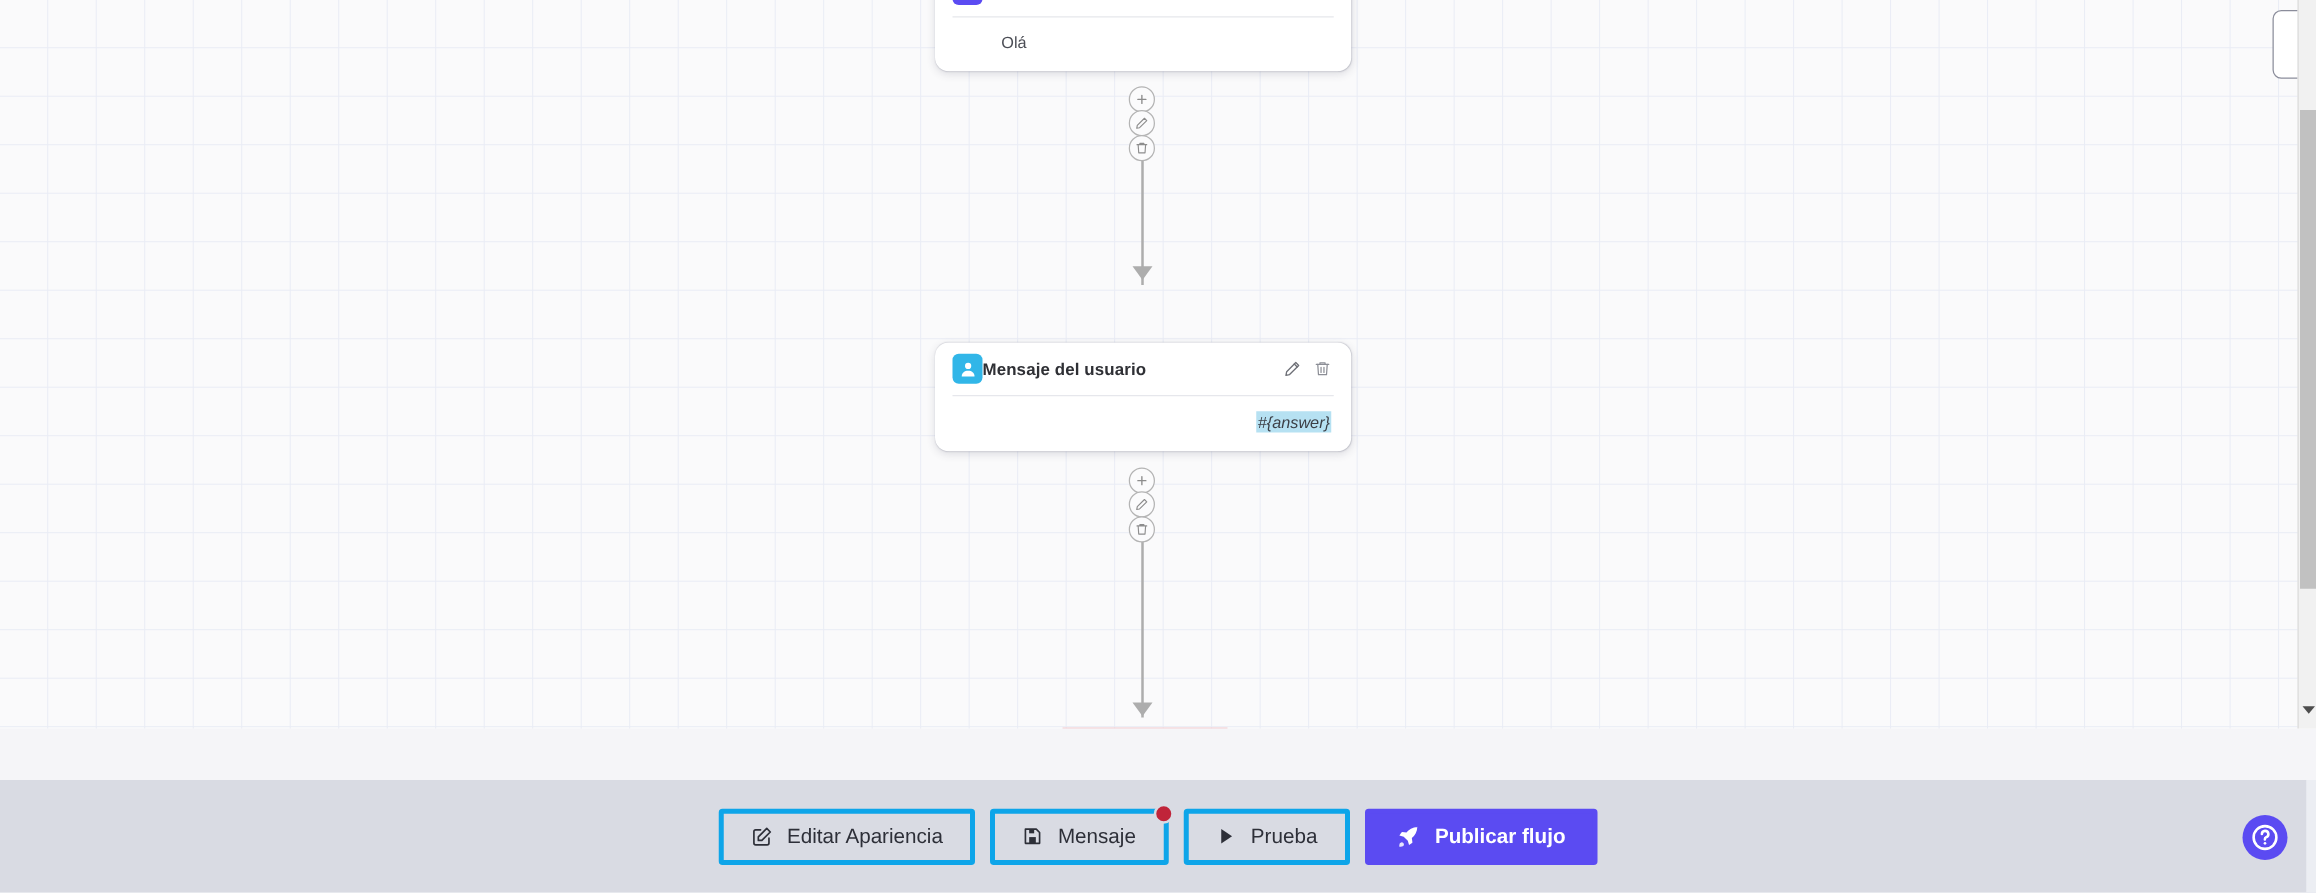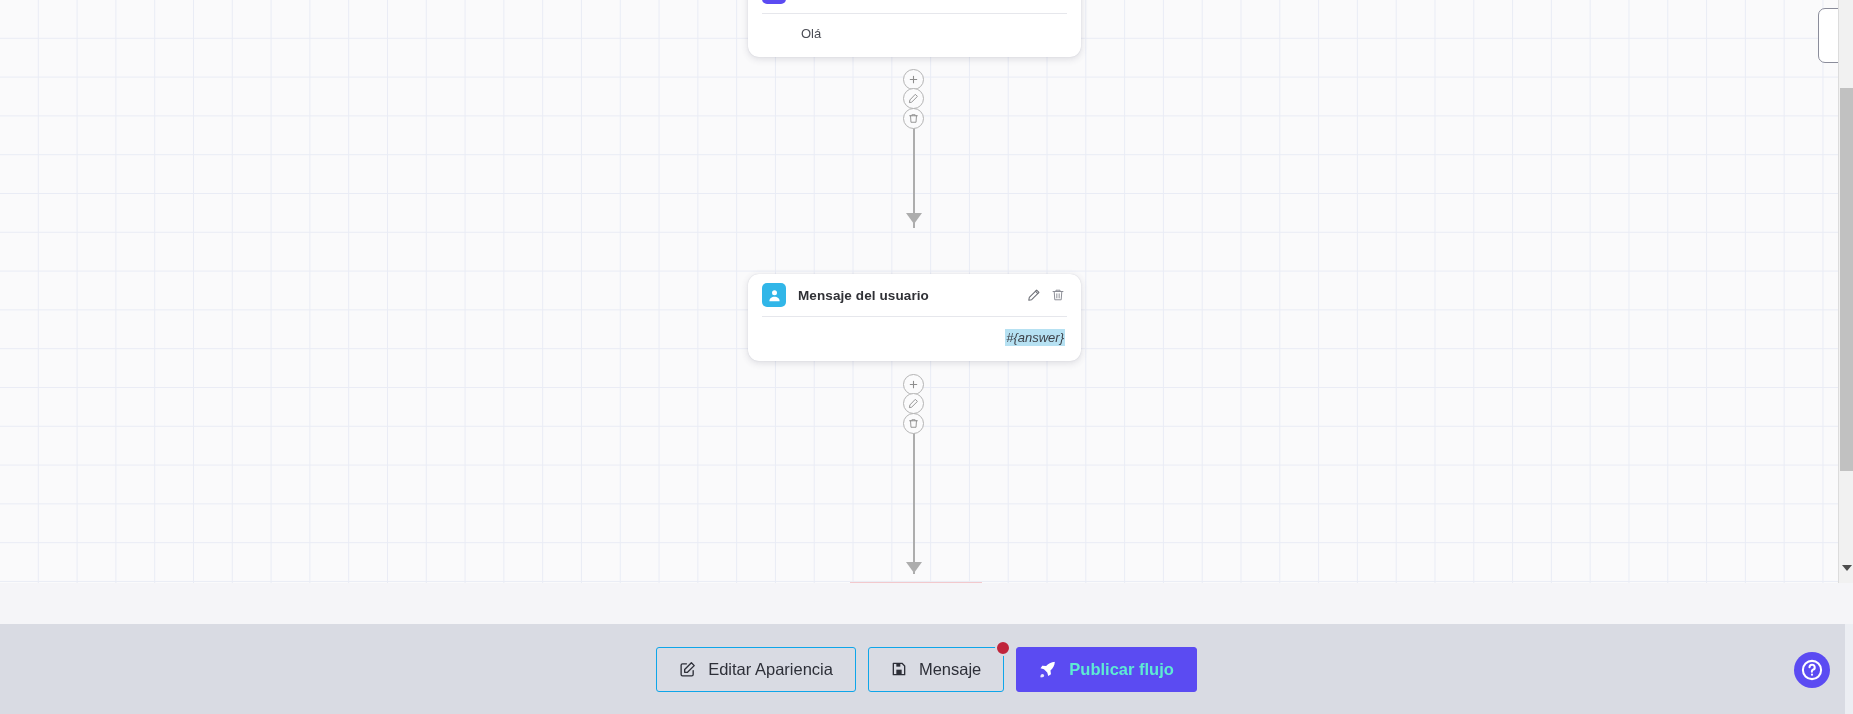--- a/index.html
+++ b/index.html
@@ -39,21 +39,20 @@
     width: 333px;
     background: #ffffff;
     border-radius: 11px;
     box-shadow: 0 2px 7px rgba(60,64,90,.16), 0 0 1px rgba(60,64,90,.22);
   }
 
   .node-header {
     display: flex;
     align-items: center;
     padding: 9px 16px 9px 14px;
-    gap: 12px;
   }
 
   .node-avatar {
     width: 24px; height: 24px;
     border-radius: 5px;
     flex: 0 0 24px;
     display: flex;
     align-items: center;
     justify-content: center;
   }
@@ -183,40 +182,40 @@
     background: #d9dbe3;
     display: flex;
     align-items: center;
     justify-content: center;
     gap: 12px;
   }
 
   .tool-btn {
     position: relative;
     height: 45px;
-    border: 1px solid #0ea5e9;
+    border: 4px solid #0ea5e9;
     border-radius: 3px;
     background: #d9dbe3;
     color: #2d2f38;
     font-family: "Liberation Sans", sans-serif;
     font-size: 16.5px;
     display: flex;
     align-items: center;
     justify-content: center;
     gap: 12px;
     padding: 0 22px;
     cursor: pointer;
     white-space: nowrap;
   }
   .tool-btn svg { display: block; flex: 0 0 auto; }
 
   .tool-btn.primary {
     background: #5b4bf2;
     border-color: #5b4bf2;
-    color: #5eead4;
+    color: #ffffff;
     font-weight: bold;
   }
 
   .save-badge {
     position: absolute;
     top: -8px; right: -8px;
     width: 16px; height: 16px;
     border-radius: 50%;
     background: #c0243a;
     border: 2px solid #d9dbe3;
@@ -362,20 +361,28 @@
     <span>
       <svg width="16" height="16" viewBox="0 0 24 24" fill="none" stroke="#2d2f38" stroke-width="2" stroke-linejoin="round">
         <path d="M3.5 3.5h13l4 4v13h-17z"></path>
         <rect x="8" y="13" width="8" height="7.5" fill="#2d2f38" stroke="none"></rect>
         <rect x="8" y="3.5" width="6" height="5" fill="#2d2f38" stroke="none"></rect>
       </svg>
     </span>
     <span>Mensaje</span>
   </button>
 
+  <button class="tool-btn">
+    <span>
+      <svg width="16" height="16" viewBox="0 0 24 24" fill="#2d2f38">
+        <path d="M6 3.2l13 8.8-13 8.8z"></path>
+      </svg>
+    </span>
+    <span>Prueba</span>
+  </button>
 
   <button class="tool-btn primary">
     <span>
       <svg width="18" height="18" viewBox="0 0 24 24" fill="#ffffff">
         <path d="M21.5 2.2c-5.6.4-9.4 2.6-12 5.9l-4.4-.6a1 1 0 0 0-.9.4L2 11.1l4.6 1.3 4.4 4.4 1.3 4.6 3.2-2.2a1 1 0 0 0 .4-.9l-.6-4.4c3.3-2.6 5.5-6.4 5.9-12a.2.2 0 0 0-.2-.2z"></path>
         <path d="M3 19.2c.9-.9 2.3-.9 3.2 0s.9 2.3 0 3.2c-.7.7-3.9 1-4.2.7s0-3.2.7-3.9z" opacity=".85"></path>
       </svg>
     </span>
     <span>Publicar flujo</span>
   </button>

